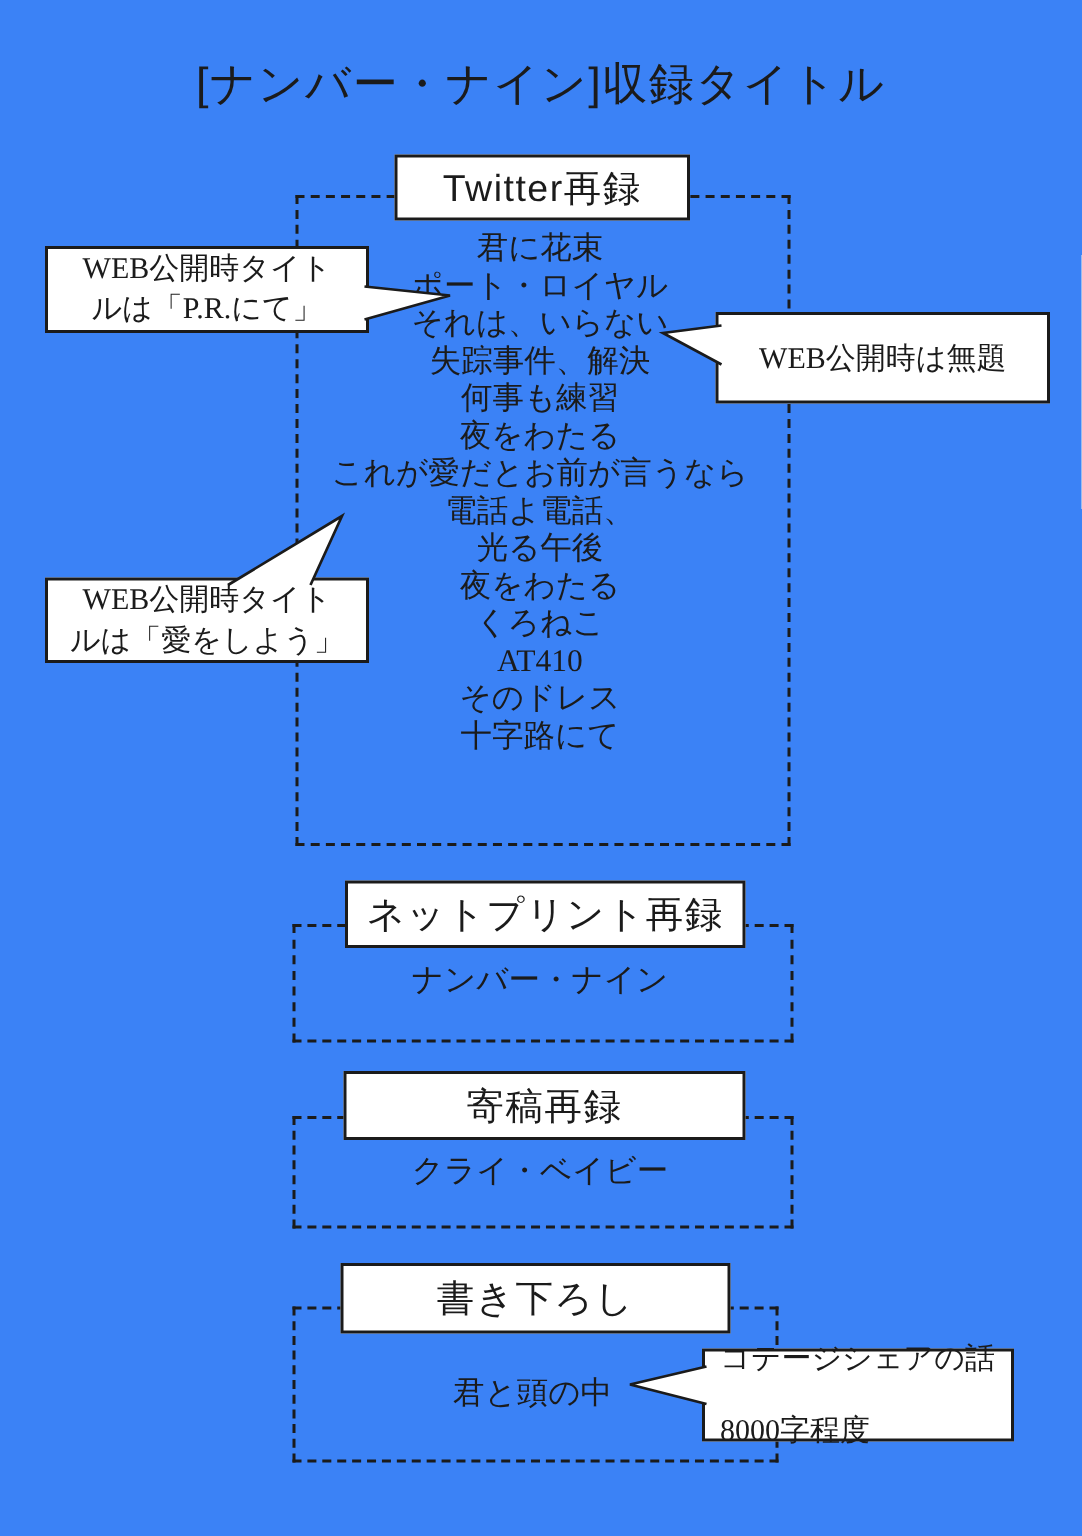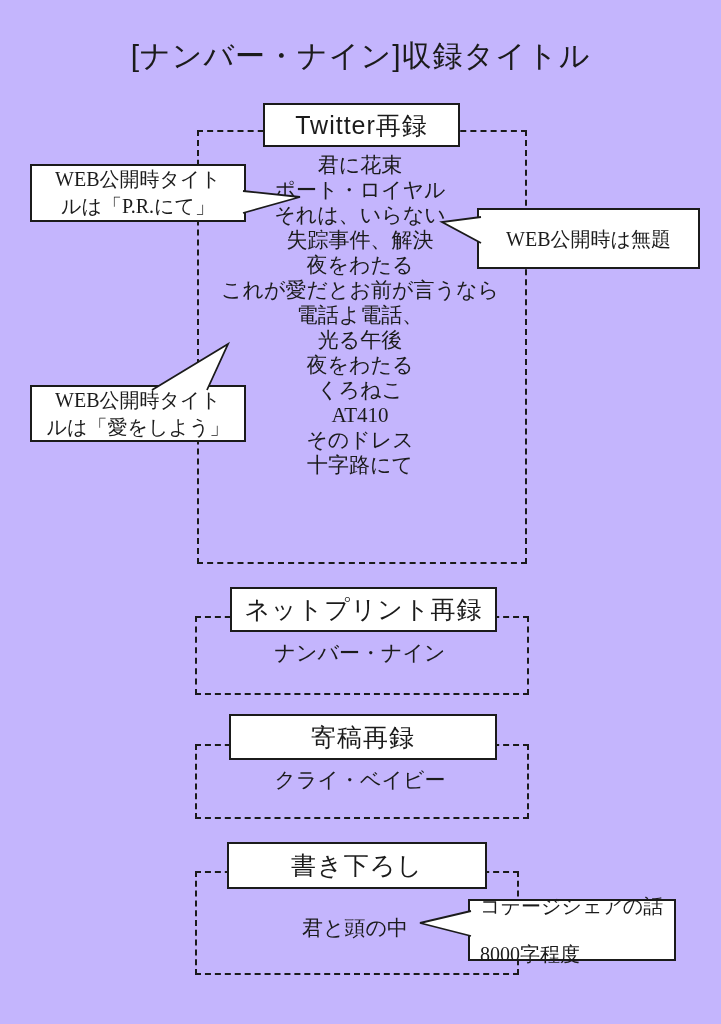--- a/index.html
+++ b/index.html
@@ -1,20 +1,20 @@
 <!DOCTYPE html>
 <html><head>
 <meta charset="utf-8">
 <style>
   html,body{margin:0;padding:0;background:#e8e8e8;}
   .page{
     position:relative;
     width:721px;height:1024px;
     margin:0 auto;
-    background:#c4b5fd;
+    background:#3b82f6;
     overflow:hidden;
     font-family:"Liberation Serif", serif;
     color:#1b1b1b;
   }
   .abs{position:absolute;}
   .page-title{
     left:0;top:36px;width:721px;
     text-align:center;
     font-family:"Liberation Sans", sans-serif;
     font-size:30px;letter-spacing:1px;
@@ -69,20 +69,21 @@
 
   <div class="abs dashed-box" style="left:197px;top:130px;width:326px;height:430px;"></div>
   <div class="abs header-box" style="left:263px;top:103px;width:193px;height:40px;">
     <span>Twitter再録</span>
   </div>
   <div class="abs item-list" style="left:197px;top:153px;width:326px;">
     <div class="list-item">君に花束</div>
     <div class="list-item">ポート・ロイヤル</div>
     <div class="list-item">それは、いらない</div>
     <div class="list-item">失踪事件、解決</div>
+    <div class="list-item">何事も練習</div>
     <div class="list-item">夜をわたる</div>
     <div class="list-item">これが愛だとお前が言うなら</div>
     <div class="list-item">電話よ電話、</div>
     <div class="list-item">光る午後</div>
     <div class="list-item">夜をわたる</div>
     <div class="list-item">くろねこ</div>
     <div class="list-item">AT410</div>
     <div class="list-item">そのドレス</div>
     <div class="list-item">十字路にて</div>
   </div>

